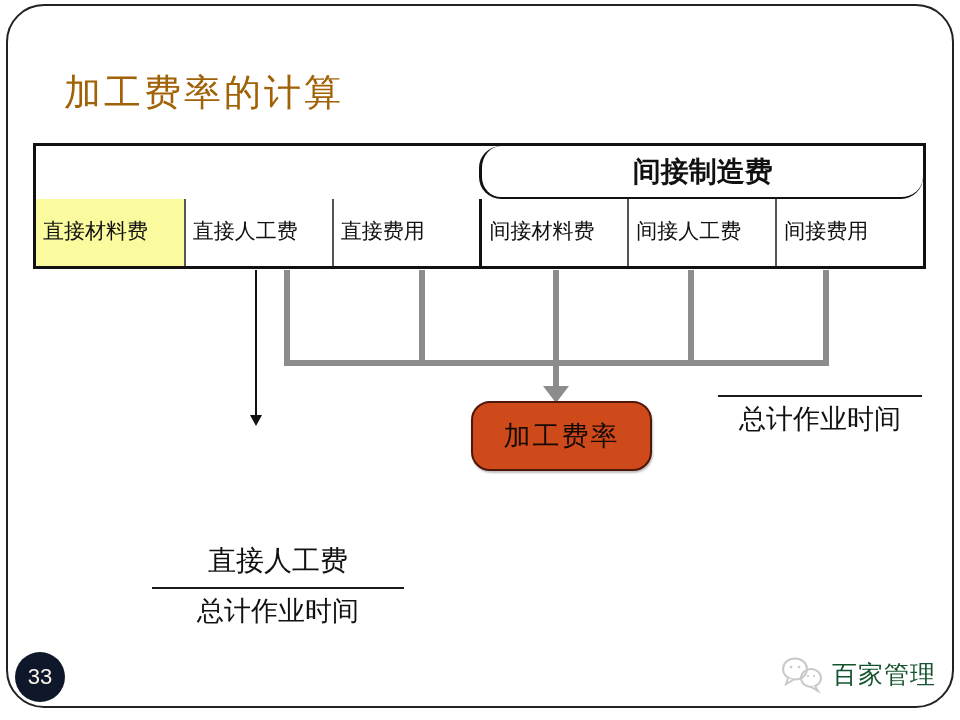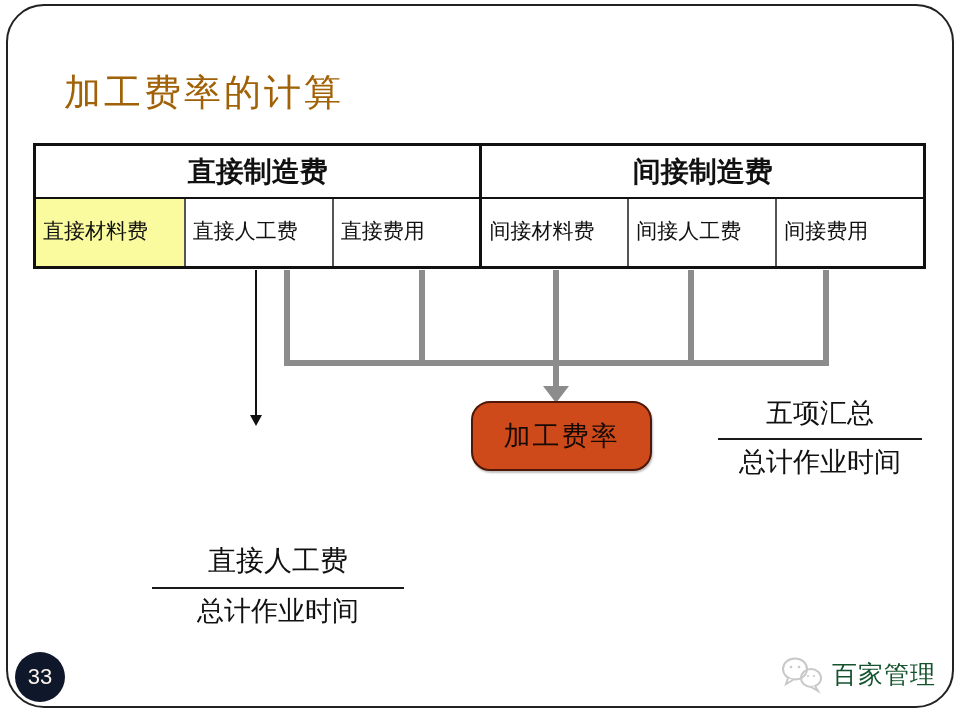--- a/index.html
+++ b/index.html
@@ -20,21 +20,21 @@
   .cost-table{
     position:absolute;left:33px;top:143px;width:887px;
     display:grid;grid-template-columns:repeat(6,1fr);grid-template-rows:53px 67px;
     border:3px solid #111;background:#fff;
   }
   .th{
     grid-row:1;display:flex;align-items:center;justify-content:center;
     font-size:28px;font-weight:bold;border-bottom:2px solid #111;
   }
   .th-left{grid-column:1 / span 3;}
-  .th-right{grid-column:4 / span 3;border-left:3px solid #111;}
+  .th-right{grid-column:4 / span 3;border-left:3px solid #111;border-radius:22px;}
   .td{
     grid-row:2;font-size:21px;padding:20px 6px 0 7px;line-height:1.15;
   }
   .td + .td{border-left:2px solid #555;}
   .td.center-divider{border-left:3px solid #111;}
   .td.hl{background:#FAFA9E;}
   
   .gbar{position:absolute;background:#8c8c8c;}
   .v1{left:284px;top:270px;width:6px;height:96px;}
   .v2{left:419px;top:270px;width:6px;height:96px;}
@@ -85,21 +85,20 @@
 </head>
 <body>
 
 <div class="slide">
 
   <div class="frame"></div>
 
   <h1 class="title">加工费率的计算</h1>
 
   <div class="cost-table">
-    <div class="th th-left">直接制造费</div>
     <div class="th th-right">间接制造费</div>
 
     <div class="td hl">直接材料费</div>
     <div class="td">直接人工费</div>
     <div class="td">直接费用</div>
     <div class="td center-divider">间接材料费</div>
     <div class="td">间接人工费</div>
     <div class="td">间接费用</div>
   </div>
 
@@ -112,21 +111,20 @@
   <div class="gray-arrowhead"></div>
 
   <div class="black-stem"></div>
   <div class="black-arrowhead"></div>
 
   <div class="obox proc-box">
     <span>加工费率</span>
   </div>
 
   <div class="fraction fraction-right">
-    <div class="num">五项汇总</div>
     <div class="bar"></div>
     <div class="den">总计作业时间</div>
   </div>
 
   <div class="fraction fraction-left">
     <div class="num">直接人工费</div>
     <div class="bar"></div>
     <div class="den">总计作业时间</div>
   </div>
 

